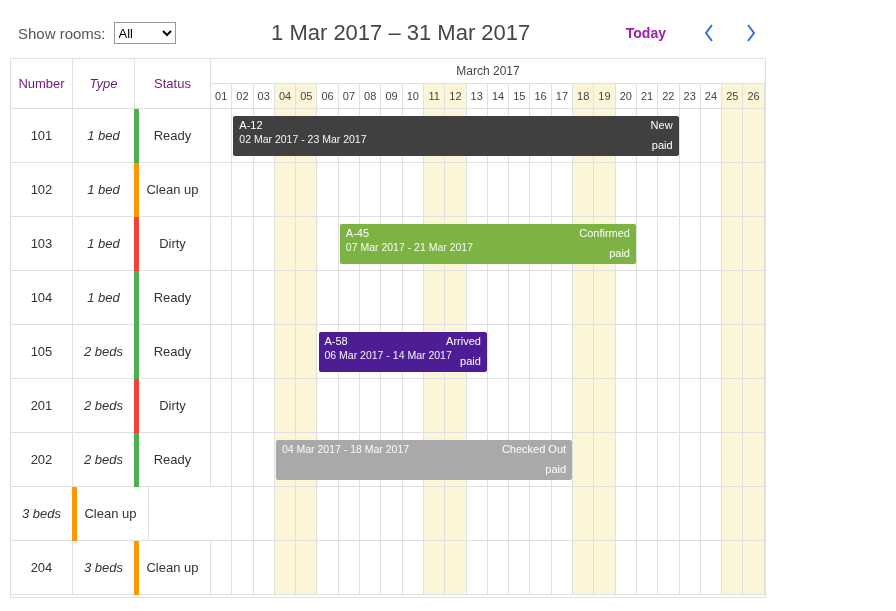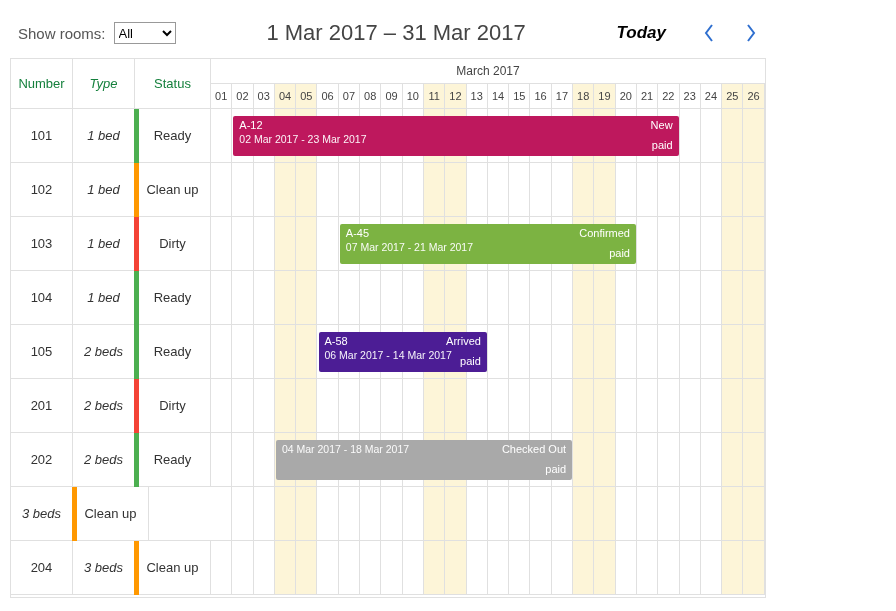--- a/index.html
+++ b/index.html
@@ -3,31 +3,31 @@
   <meta charset="utf-8">
   <style>
     * { box-sizing: border-box; margin: 0; padding: 0; }
     body { font-family: "Segoe UI", Arial, sans-serif; font-size: 13px; color: #333; background: #fff; }
     .container { width: 776px; height: 611px; position: relative; padding: 8px 10px; }
 
     .top-bar { display: flex; align-items: center; height: 50px; padding: 0 8px; }
     .filter-label { font-size: 15px; color: #555; margin-right: 8px; }
     .filter-select { border: 1px solid #999; background: #fff; font-size: 13px; height: 22px; width: 62px; }
     .date-range { flex: 1; text-align: center; font-size: 22px; font-weight: 300; color: #444; }
-    .today-link { color: #000000; font-weight: 600; font-size: 17px; margin-right: 36px; cursor: pointer; font-style: italic; }
+    .today-link { color: #a21caf; font-weight: 600; font-size: 14px; margin-right: 36px; cursor: pointer; }
     .nav-icons { display: flex; gap: 28px; }
     .nav-icons svg { width: 14px; height: 22px; cursor: pointer; }
     .nav-icons path { stroke: #2f6fcf; stroke-width: 2; fill: none; }
 
     .grid-wrap { position: relative; border: 1px solid #e0e0e0; height: 540px; overflow: hidden; }
 
     
     .left-cols { position: absolute; left: 0; top: 0; width: 200px; z-index: 5; background: #fff; }
     .left-header-row { height: 50px; display: flex; border-bottom: 1px solid #e0e0e0; }
-    .left-header-cell { display: flex; align-items: center; justify-content: center; font-size: 13px; color: #15803d; border-right: 1px solid #e0e0e0; }
+    .left-header-cell { display: flex; align-items: center; justify-content: center; font-size: 13px; color: #701a75; border-right: 1px solid #e0e0e0; }
     .col-num { width: 62px; }
     .col-type { width: 62px; font-style: italic; }
     .col-status { width: 76px; position: relative; }
     .left-body { }
     .left-row { height: 54px; display: flex; border-bottom: 1px solid #e0e0e0; }
     .left-cell { display: flex; align-items: center; justify-content: center; border-right: 1px solid #e0e0e0; font-size: 13px; color: #333; }
     .status-cell { position: relative; }
     .status-stripe { position: absolute; left: -1px; top: 0; bottom: -1px; width: 5px; }
     .stripe-green { background: #4caf50; }
     .stripe-orange { background: #ff9800; }
@@ -45,21 +45,21 @@
     .weekend { background: #fdf5d8; }
     .timeline-body { position: relative; }
     .timeline-row { height: 54px; display: flex; border-bottom: 1px solid #e0e0e0; position: relative; }
     .tcell { width: 21.3px; flex: 0 0 21.3px; border-right: 1px solid #e0e0e0; }
 
     .booking { position: absolute; top: 7px; height: 40px; border-radius: 2px; color: #fff; font-size: 11px; padding: 3px 6px; line-height: 1.25; overflow: hidden; cursor: pointer; }
     .booking .b-title { font-weight: 400; }
     .booking .b-dates { font-size: 10.5px; opacity: 0.95; }
     .booking .b-status { position: absolute; top: 3px; right: 6px; font-size: 11px; }
     .booking .b-pay { position: absolute; bottom: 3px; right: 6px; font-size: 11px; }
-    .bk-orange { background: #be185d; }
+    .bk-orange { background: #404040; }
     .bk-green  { background: #7cb342; }
     .bk-blue   { background: #4c1d95; }
     .bk-gray   { background: #a9a9a9; }
 
   </style>
 </head>
 <body>
 
 <div class="container">
   <div class="top-bar">

